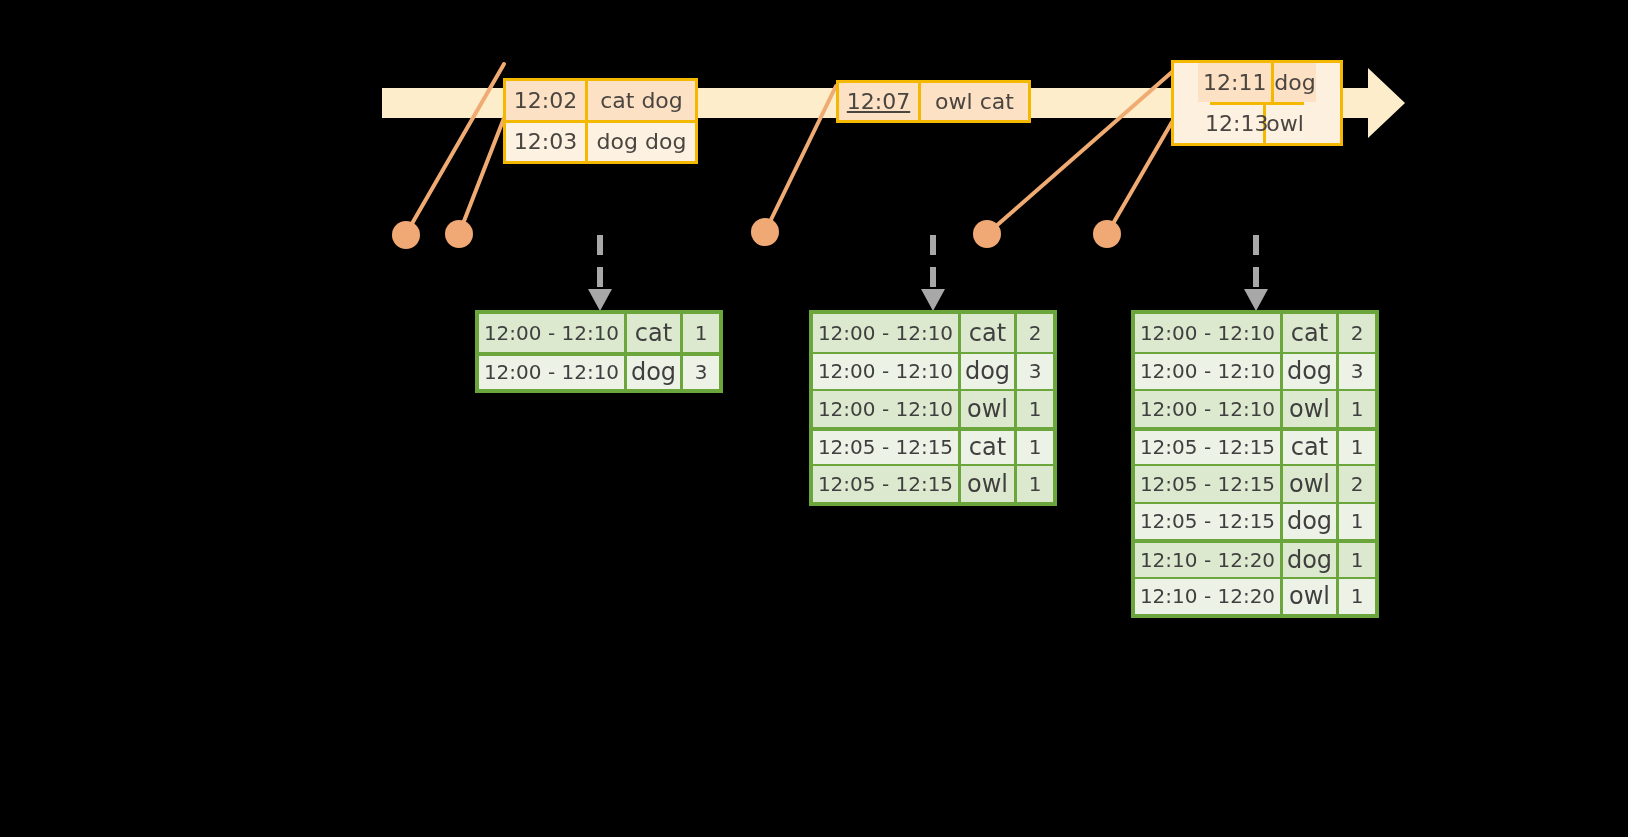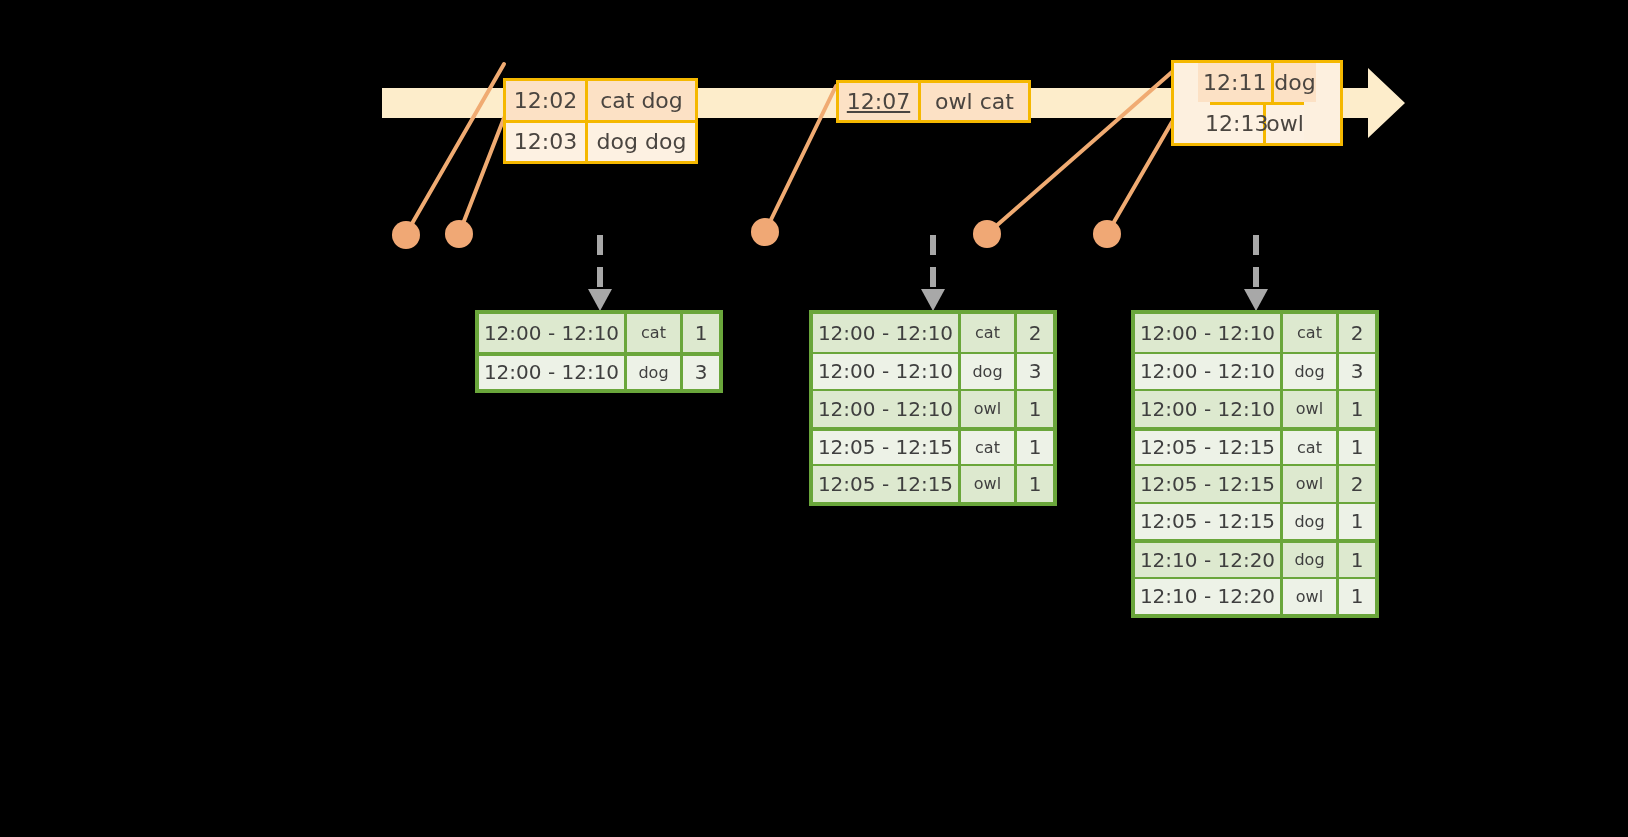--- a/index.html
+++ b/index.html
@@ -98,21 +98,21 @@
     color: #3f3f3f;
     white-space: nowrap;
   }
   .res-key {
     box-sizing: border-box;
     width: 56px;
     display: flex;
     align-items: center;
     justify-content: center;
     border-right: 3px solid #6aa63b;
-    font-size: 16px;
+    font-size: 24px;
     color: #3f3f3f;
   }
   .res-cnt {
     box-sizing: border-box;
     flex: 1 1 auto;
     display: flex;
     align-items: center;
     justify-content: center;
     font-size: 20px;
     color: #3f3f3f;

